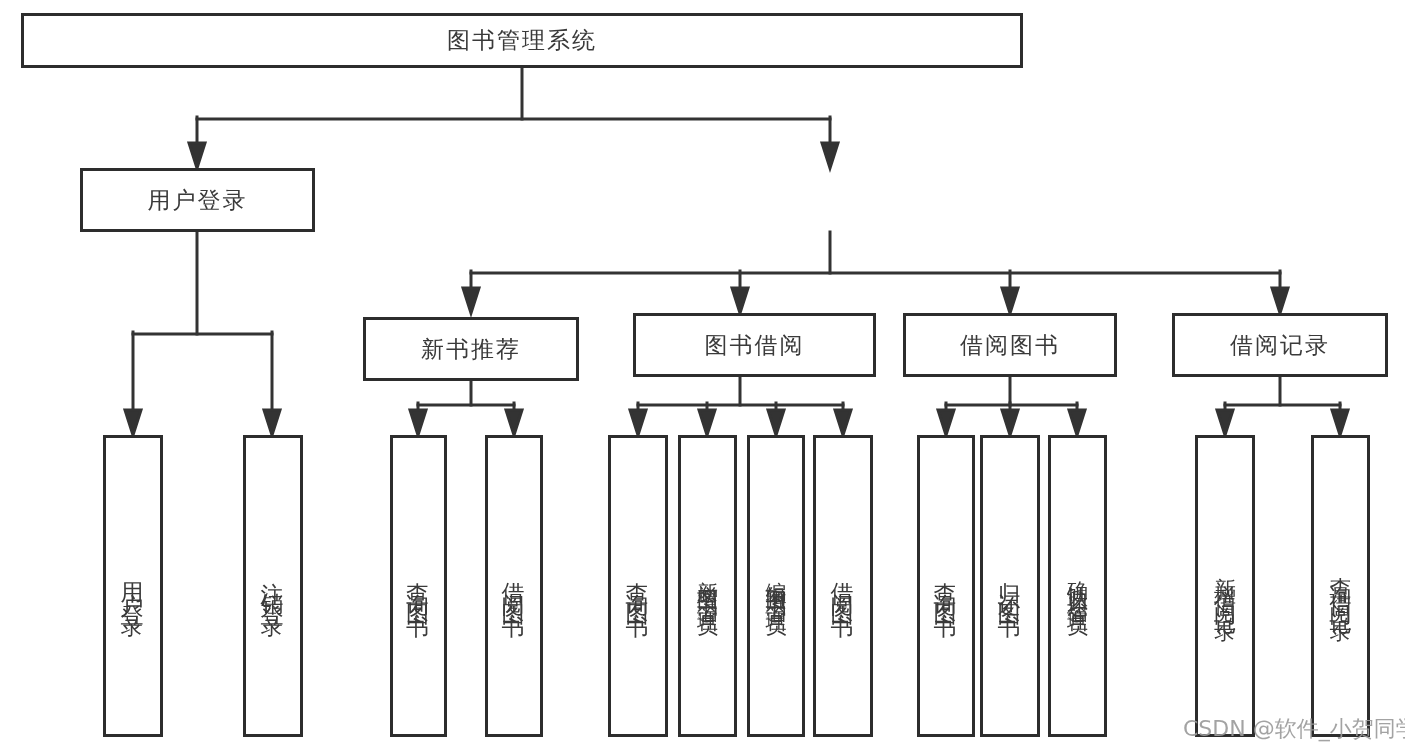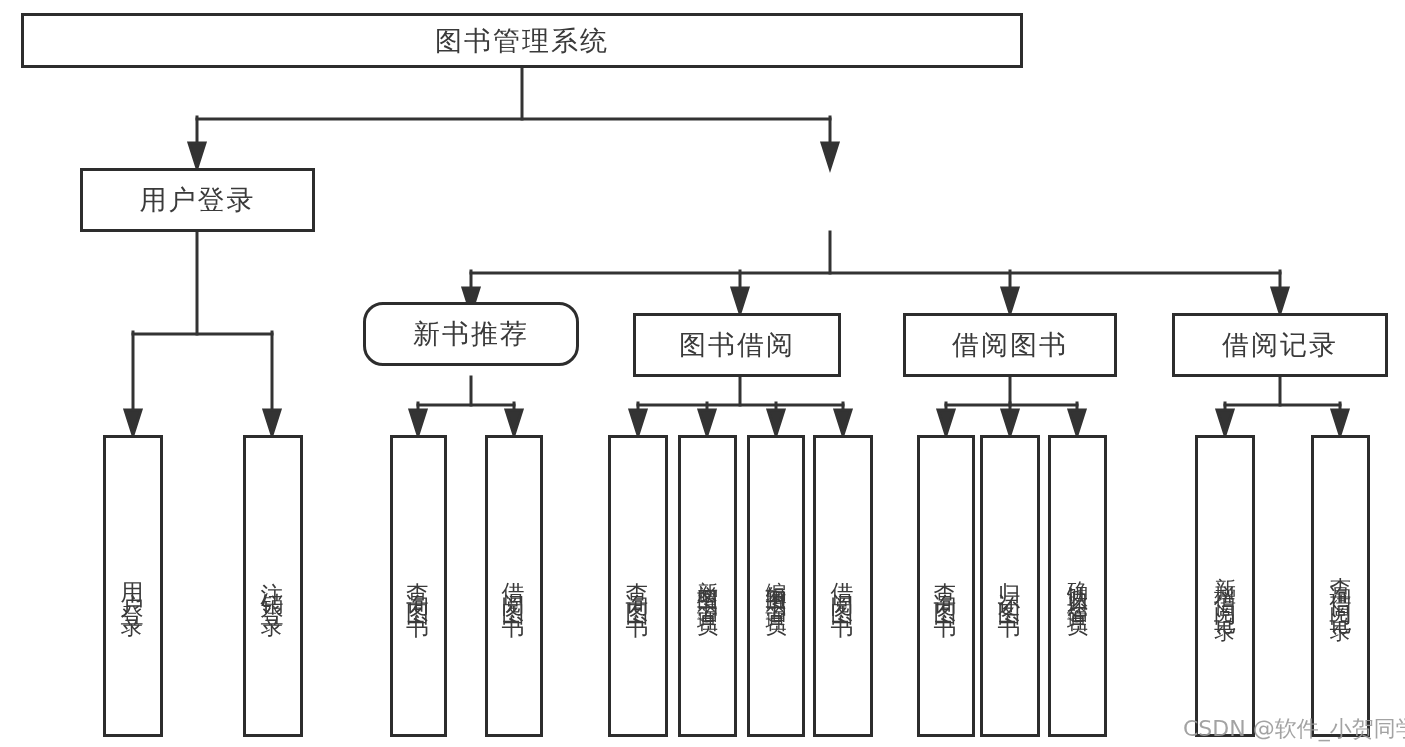--- a/index.html
+++ b/index.html
@@ -8,21 +8,21 @@
     position:relative;width:1405px;height:747px;background:#ffffff;overflow:hidden;
     font-family:"DejaVu Sans","Liberation Sans",sans-serif;
   }
   .connectors{position:absolute;left:0;top:0;z-index:0;}
   .node{
     position:absolute;box-sizing:border-box;background:#ffffff;
     border:3px solid #2d2d2d;color:#3a3a3a;
     display:flex;align-items:center;justify-content:center;
     z-index:1;
   }
-  .h-node{font-size:27px;letter-spacing:2px;white-space:nowrap;}
+  .h-node{font-size:23px;letter-spacing:2px;white-space:nowrap;}
   .v-node span{
     writing-mode:vertical-rl;text-orientation:mixed;
     white-space:nowrap;display:block;
   }
   .v4 span{font-size:23px;letter-spacing:11px;}
   .v6 span{font-size:22px;letter-spacing:9px;}
   .v9 span{font-size:21px;letter-spacing:5px;}
   .watermark{
     position:absolute;left:1183px;top:714px;z-index:3;
     font-size:22px;color:#9c9c9c;white-space:nowrap;opacity:.92;
@@ -93,22 +93,22 @@
     <line x1="1225" y1="403" x2="1225" y2="412"></line>
     <polygon points="1217,410 1233,410 1225,435"></polygon>
     <line x1="1340" y1="403" x2="1340" y2="412"></line>
     <polygon points="1332,410 1348,410 1340,435"></polygon>
   </svg>
 
   <div class="node h-node" style="left:21px;top:13px;width:1002px;height:55px;">图书管理系统</div>
 
   <div class="node h-node" style="left:80px;top:168px;width:235px;height:64px;">用户登录</div>
 
-  <div class="node h-node" style="left:363px;top:302px;width:216px;height:64px;border-radius:20px;">新书推荐</div>
-  <div class="node h-node" style="left:633px;top:313px;width:208px;height:64px;">图书借阅</div>
+  <div class="node h-node" style="left:363px;top:317px;width:216px;height:64px;">新书推荐</div>
+  <div class="node h-node" style="left:633px;top:313px;width:243px;height:64px;">图书借阅</div>
   <div class="node h-node" style="left:903px;top:313px;width:214px;height:64px;">借阅图书</div>
   <div class="node h-node" style="left:1172px;top:313px;width:216px;height:64px;">借阅记录</div>
 
   <div class="node v-node v4" style="left:103px;top:435px;width:60px;height:302px;">
     <span>用户登录</span>
   </div>
   <div class="node v-node v4" style="left:243px;top:435px;width:60px;height:302px;">
     <span>注销登录</span>
   </div>
 

